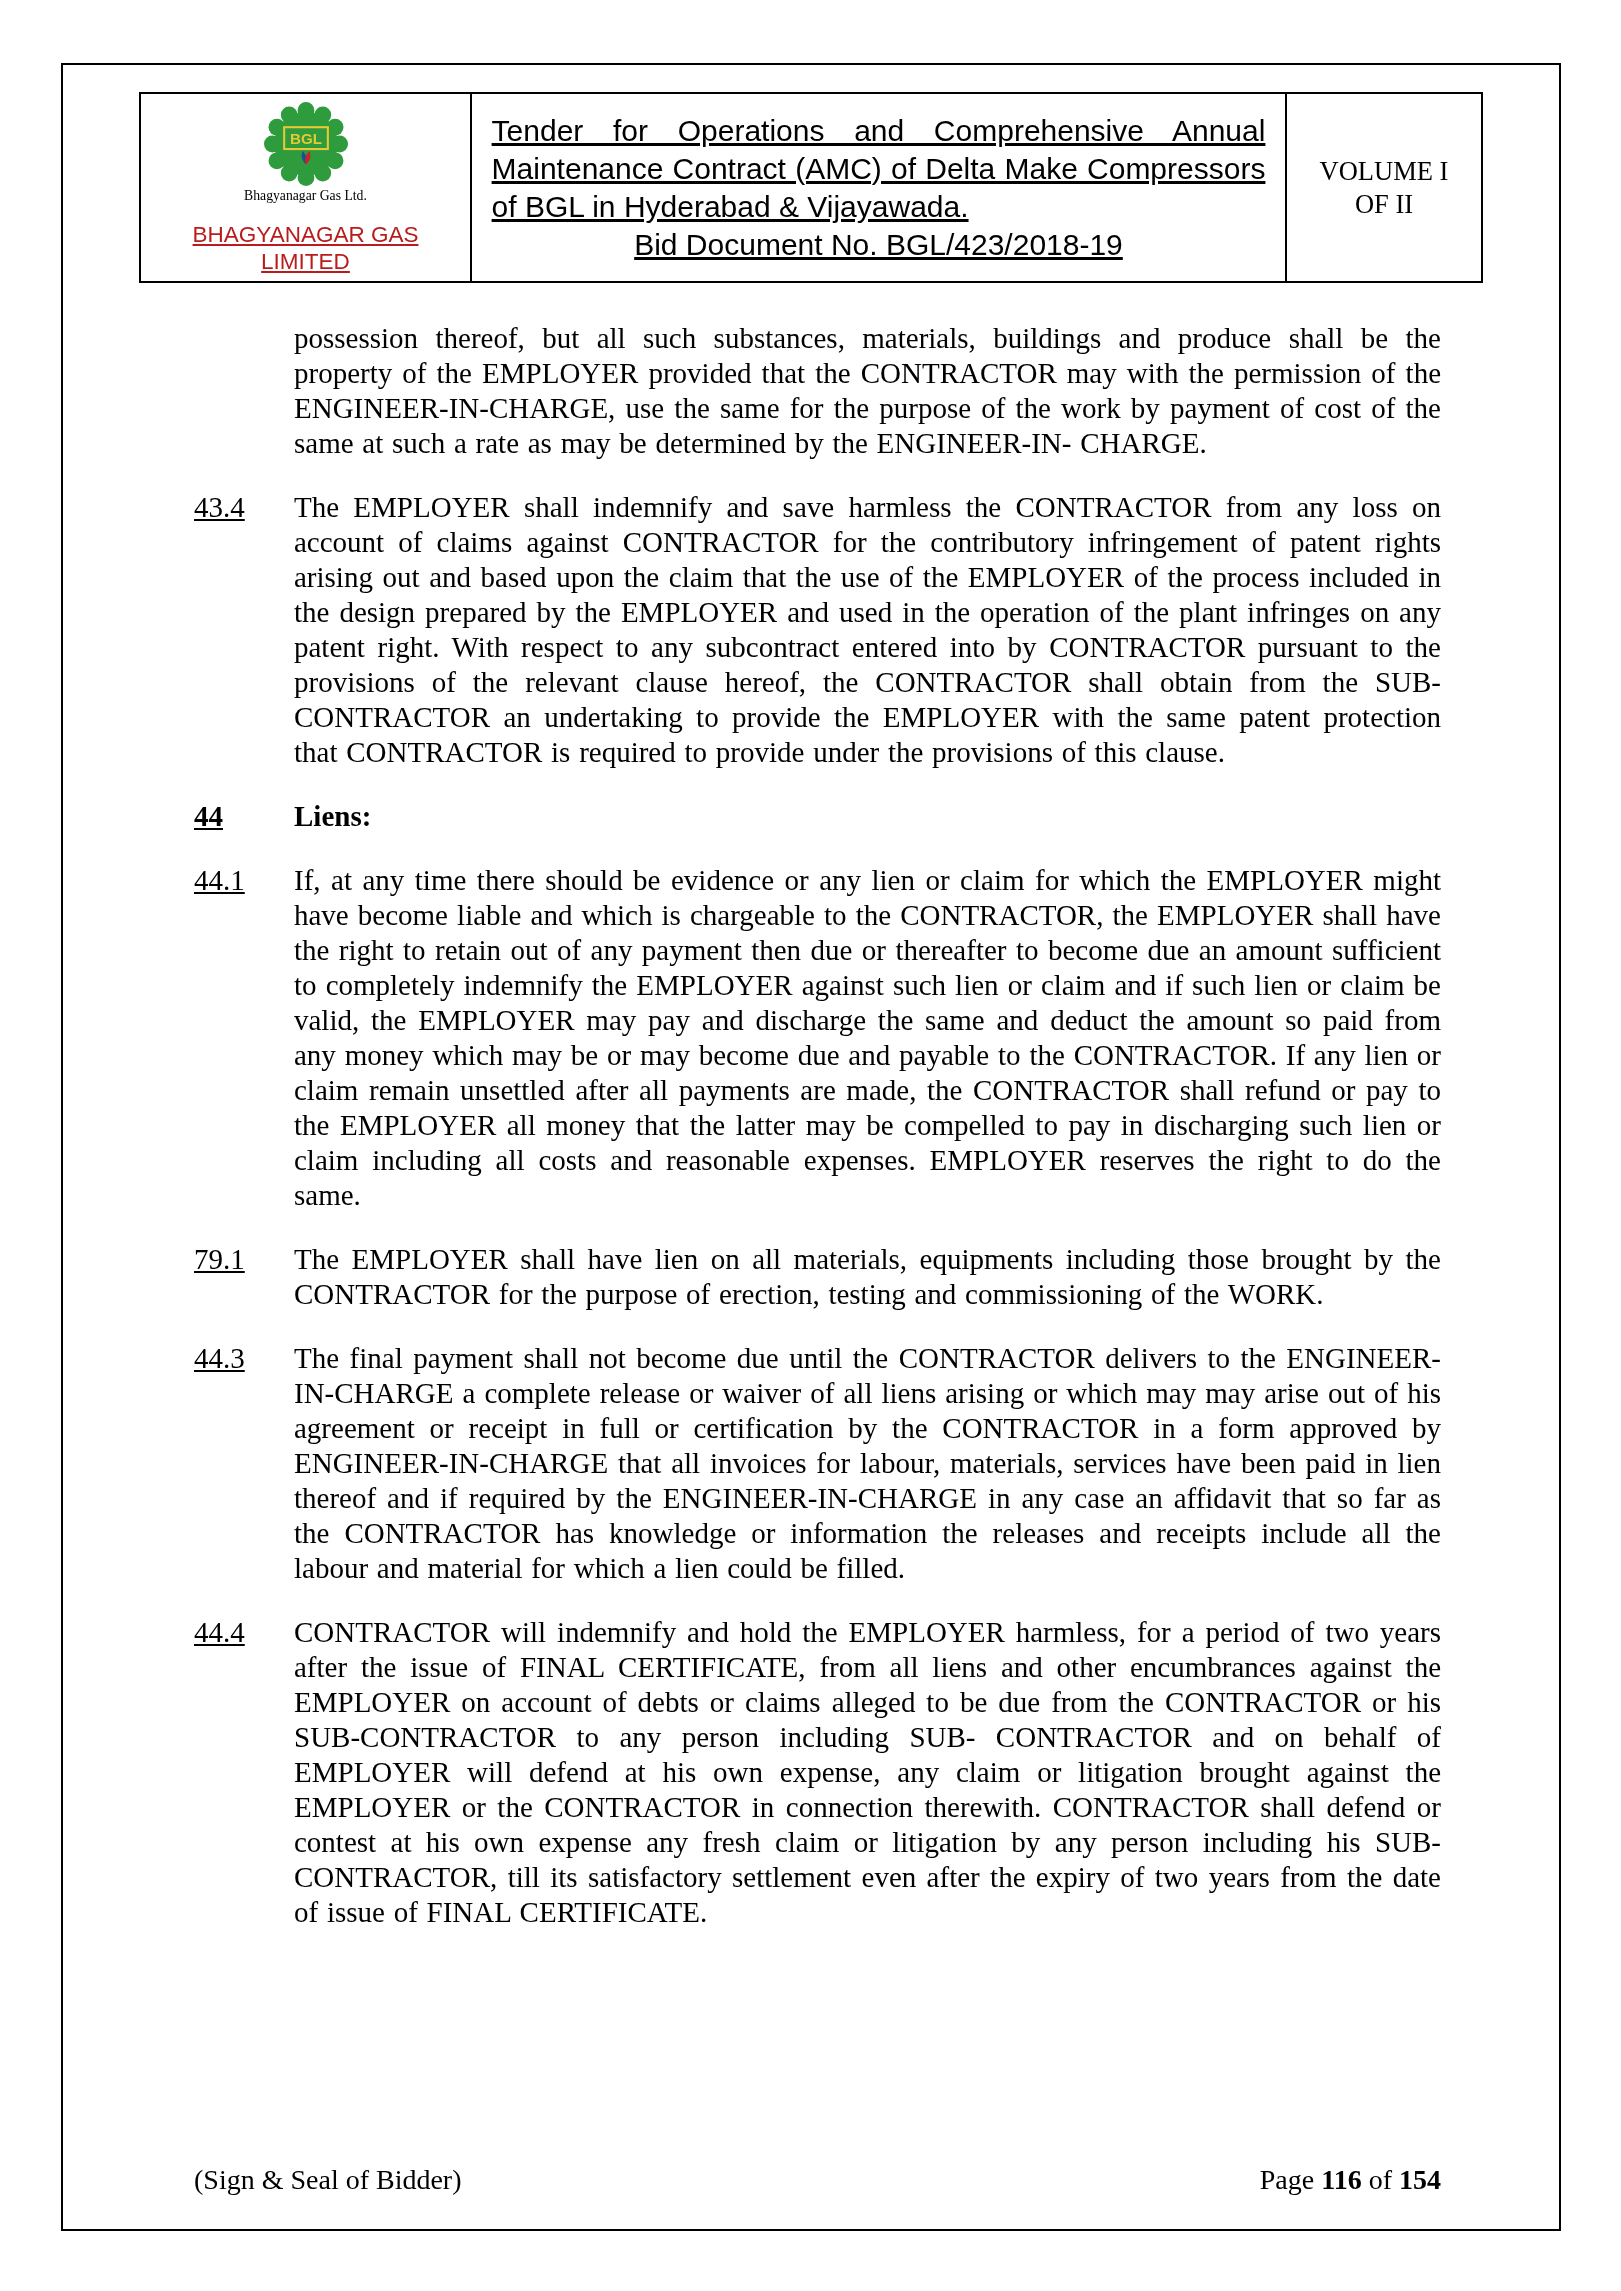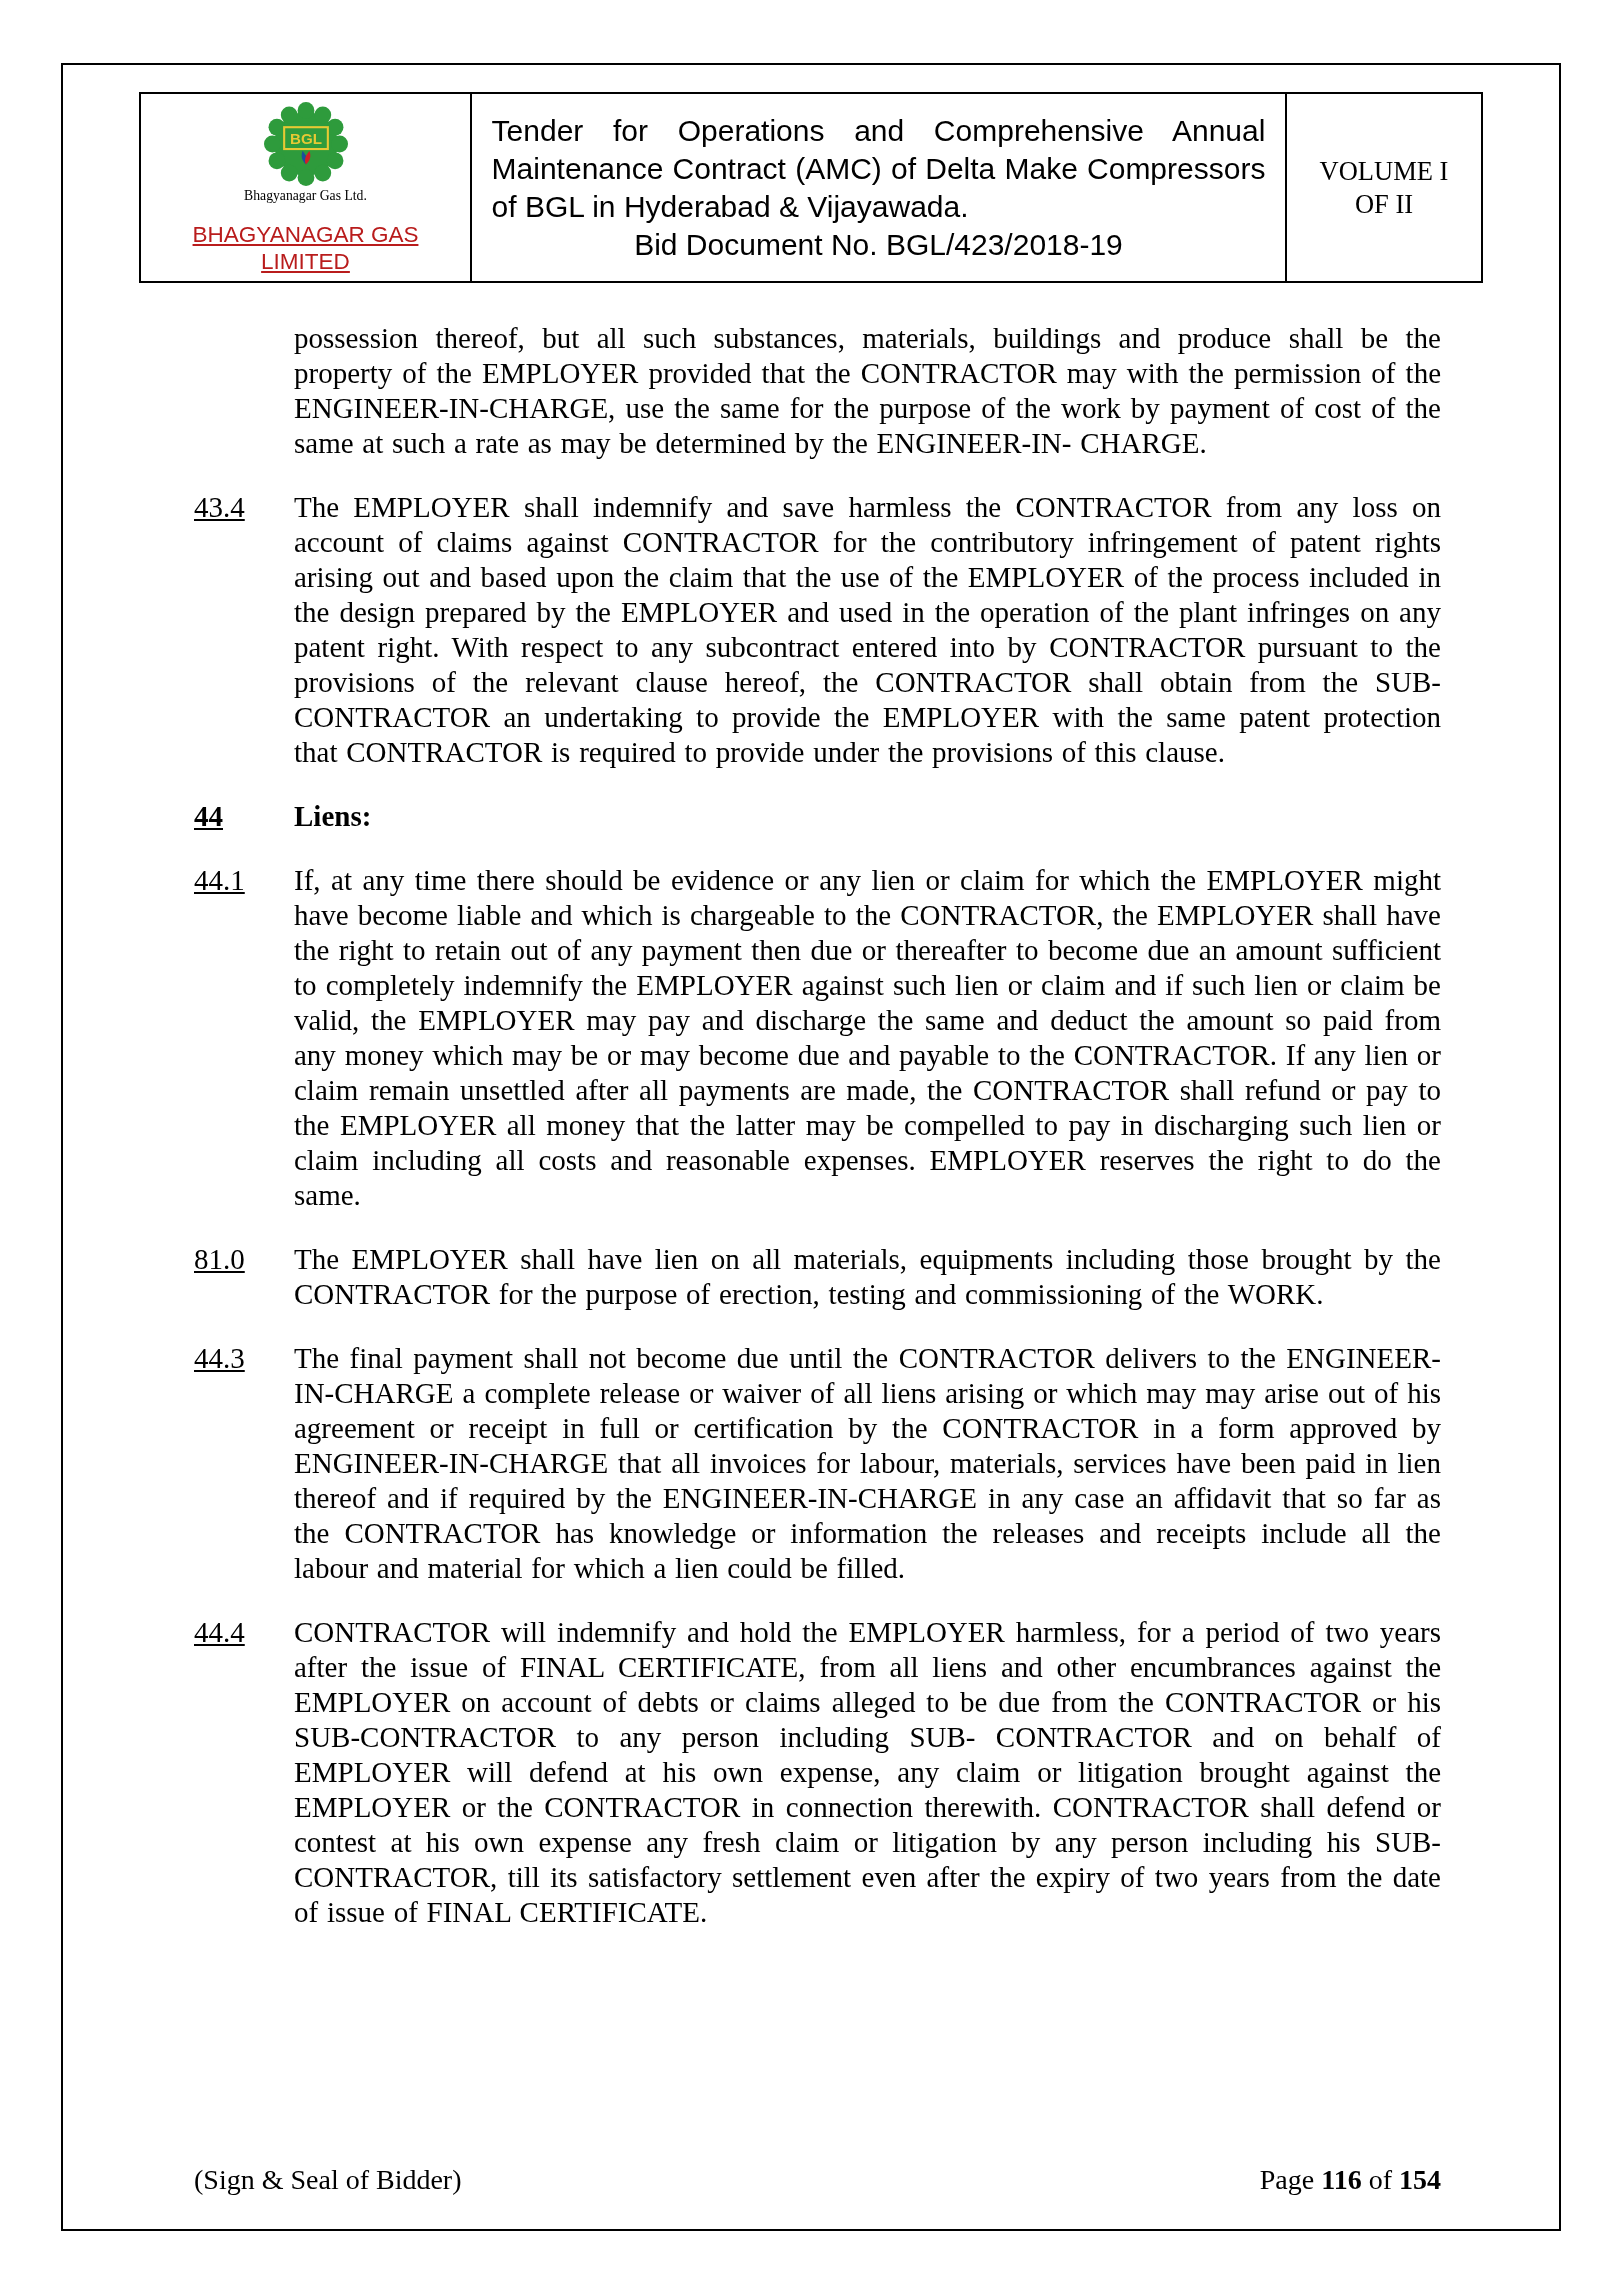--- a/index.html
+++ b/index.html
@@ -16,21 +16,21 @@
     width:1500px; height:2168px;
     border:2px solid #000;
   }
   
   .header-table {
     position:absolute; left:139px; top:92px; width:1343px;
     border-collapse:collapse; table-layout:fixed;
   }
   .header-table td { border:2px solid #000; vertical-align:middle; }
   .logo-cell { width:331px; text-align:center; padding:7.8px 3.9px 5.9px 3.9px; }
-  .title-cell { width:815px; padding:9.8px 19.6px; }
+  .title-cell { width:815px; padding:9.8px 19.6px;text-decoration:underline; }
   .volume-cell { width:196px; text-align:center; padding:5.9px; }
   .logo-caption {
     font-size:13.7px; color:#000000; line-height:15.7px; margin-top:-2px;
     font-family:"Liberation Serif", serif;
   }
   .org-name {
     font-family:"Liberation Sans", sans-serif;
     font-size:22.5px; line-height:27.4px; color:#b91c1c; margin-top:17px;text-decoration:underline;
   }
   .header-title {
@@ -125,21 +125,21 @@
   </div>
   <div class="para bold">
     <span class="num">44</span>
     <span>Liens:</span>
   </div>
   <div class="para">
     <span class="num">44.1</span>
     <span>If, at any time there should be evidence or any lien or claim for which the EMPLOYER might have become liable and which is chargeable to the CONTRACTOR, the EMPLOYER shall have the right to retain out of any payment then due or thereafter to become due an amount sufficient to completely indemnify the EMPLOYER against such lien or claim and if such lien or claim be valid, the EMPLOYER may pay and discharge the same and deduct the amount so paid from any money which may be or may become due and payable to the CONTRACTOR. If any lien or claim remain unsettled after all payments are made, the CONTRACTOR shall refund or pay to the EMPLOYER all money that the latter may be compelled to pay in discharging such lien or claim including all costs and reasonable expenses. EMPLOYER reserves the right to do the same.</span>
   </div>
   <div class="para">
-    <span class="num">81.0</span>
+    <span class="num">79.1</span>
     <span>The EMPLOYER shall have lien on all materials, equipments including those brought by the CONTRACTOR for the purpose of erection, testing and commissioning of the WORK.</span>
   </div>
   <div class="para">
     <span class="num">44.3</span>
     <span>The final payment shall not become due until the CONTRACTOR delivers to the ENGINEER-IN-CHARGE a complete release or waiver of all liens arising or which may may arise out of his agreement or receipt in full or certification by the CONTRACTOR in a form approved by ENGINEER-IN-CHARGE that all invoices for labour, materials, services have been paid in lien thereof and if required by the ENGINEER-IN-CHARGE in any case an affidavit that so far as the CONTRACTOR has knowledge or information the releases and receipts include all the labour and material for which a lien could be filled.</span>
   </div>
   <div class="para">
     <span class="num">44.4</span>
     <span>CONTRACTOR will indemnify and hold the EMPLOYER harmless, for a period of two years after the issue of FINAL CERTIFICATE, from all liens and other encumbrances against the EMPLOYER on account of debts or claims alleged to be due from the CONTRACTOR or his SUB-CONTRACTOR to any person including SUB- CONTRACTOR and on behalf of EMPLOYER will defend at his own expense, any claim or litigation brought against the EMPLOYER or the CONTRACTOR in connection therewith. CONTRACTOR shall defend or contest at his own expense any fresh claim or litigation by any person including his SUB-CONTRACTOR, till its satisfactory settlement even after the expiry of two years from the date of issue of FINAL CERTIFICATE.</span>
   </div>

